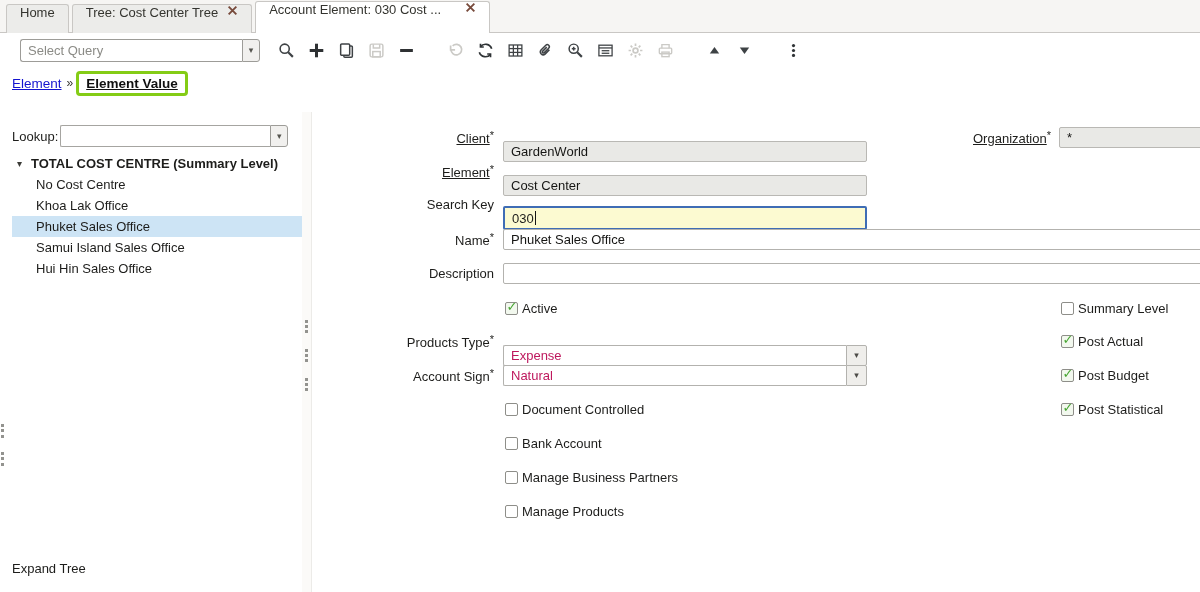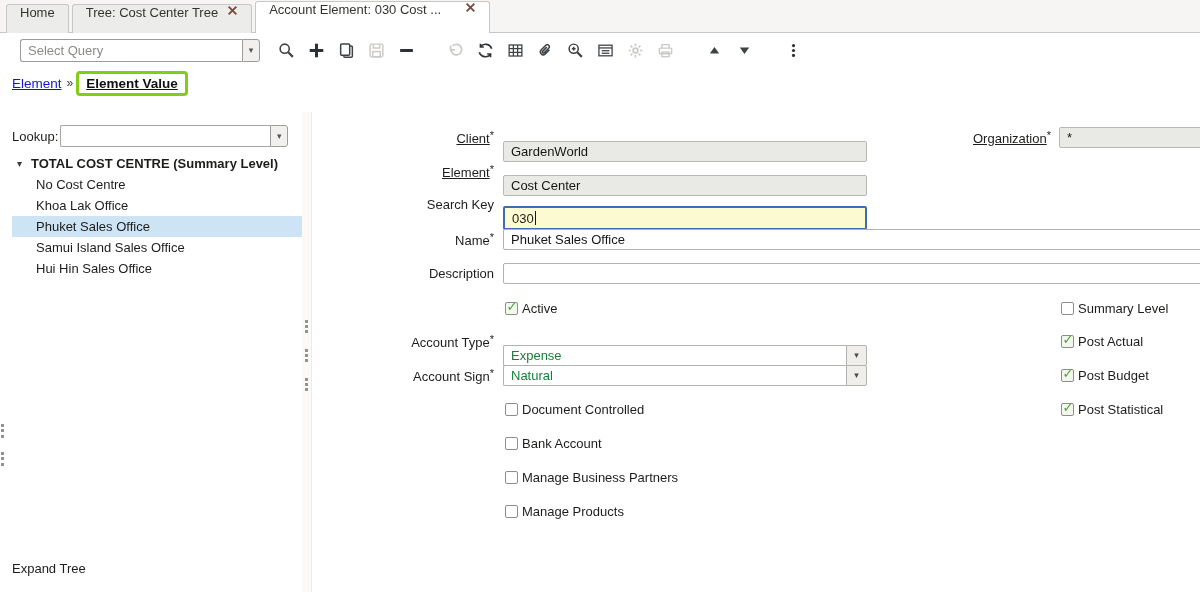--- a/index.html
+++ b/index.html
@@ -65,21 +65,21 @@
   .req { font-size:11px; vertical-align:4px; }
   .fld { position:absolute; height:21px; display:flex; align-items:center; padding:0 7px; border-radius:2px; overflow:hidden; white-space:nowrap; }
   .ro  { background:#e9e9e6; border:1px solid #b9b8b4; color:#161614; }
   .tx  { background:#fff; border:1px solid #b3b2ae; color:#161614; }
   .focus { background:#fcfad1; border:2px solid #3f6db5; height:24px; }
   .at-192 { left:191px;margin-top:28px; }
   .w-med { width:364px; }
   .wide { left:191px; right:-3px; }
   .caret { display:inline-block; width:1px; height:14px; background:#141414; margin-left:1px; }
   .dd { position:absolute; display:flex; height:21px; }
-  .dd-txt { width:343px; background:#fff; border:1px solid #b3b2ae; border-right:none; display:flex; align-items:center; padding:0 7px; border-radius:2px 0 0 2px; color:#15803d; }
+  .dd-txt { width:343px; background:#fff; border:1px solid #b3b2ae; border-right:none; display:flex; align-items:center; padding:0 7px; border-radius:2px 0 0 2px; color:#be185d; }
   .dd-btn { width:21px; background:#efeeeb; border:1px solid #b3b2ae; display:flex; align-items:center; justify-content:center; border-radius:0 2px 2px 0; font-size:9px; color:#4c4b47; }
   .dd-btn::after { content:"▾"; }
   .cb-row { position:absolute; height:16px; display:flex; align-items:center; color:#1d1d1b; }
   .cb { width:13px; height:13px; border:1px solid #8e8e89; border-radius:2px; background:#fff; margin-right:4px; position:relative; flex:0 0 13px; }
   .cb.checked { background:#f2f8ee; }
   .cb.checked::after { content:"✓"; position:absolute; left:0.5px; top:-3.5px; font-size:13px; font-weight:bold; color:#46a531; }
 </style>
 </head>
 <body>
 
@@ -336,21 +336,21 @@
       <span class="cb checked"></span>
       <span>Active</span>
     </div>
     <div class="cb-row" style="top:188px; left:749px">
       <span class="cb"></span>
       <span>Summary Level</span>
     </div>
 
     <div class="frow" style="top:218px">
       <span class="flabel">
-        <span>Account Type</span><span class="req">*</span>
+        <span>Products Type</span><span class="req">*</span>
       </span>
       <div class="dd at-192" style="left:191px">
         <div class="dd-txt">
             <span>Expense</span>
           </div>
         <div class="dd-btn"></div>
       </div>
     </div>
     <div class="cb-row" style="top:221px; left:749px">
       <span class="cb checked"></span>

